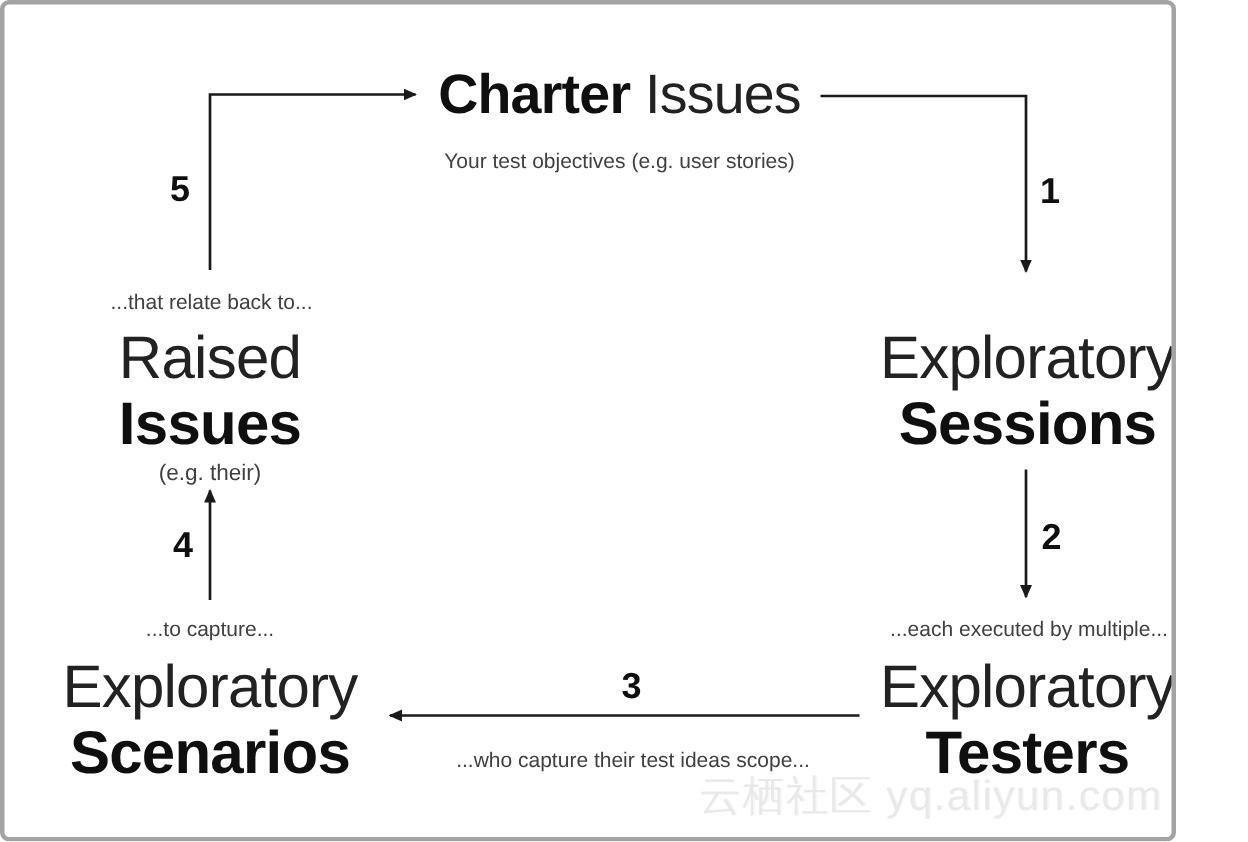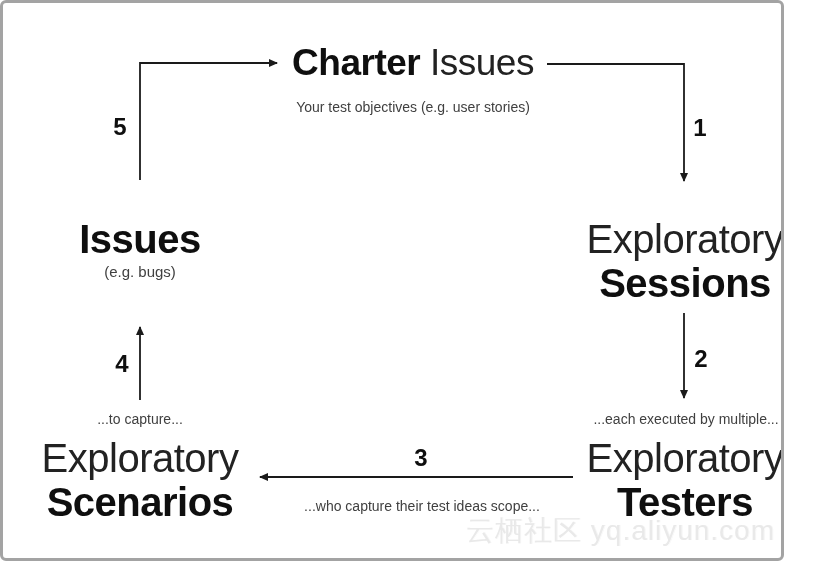--- a/index.html
+++ b/index.html
@@ -83,22 +83,23 @@
     <polyline points="137,397 137,324" fill="none" stroke="#1a1a1a" stroke-width="1.8" marker-end="url(#ah)"></polyline>
     <polyline points="137,177 137,60 274,60" fill="none" stroke="#1a1a1a" stroke-width="1.8" marker-end="url(#ah)"></polyline>
   </svg>
 
   <div class="charter">
     <span class="bold">Charter</span><span class="light"> Issues</span>
     <span class="sub">Your test objectives (e.g. user stories)</span>
   </div>
 
   <div class="node" style="left:137px;top:214px;">
+    <span class="light-line">Raised</span>
     <span class="bold">Issues</span>
-    <span class="sub">(e.g. bugs)</span>
+    <span class="sub">(e.g. their)</span>
   </div>
 
   <div class="node" style="left:682px;top:214px;">
     <span class="light-line">Exploratory</span>
     <span class="bold">Sessions</span>
   </div>
 
   <div class="node" style="left:137px;top:433px;">
     <span class="light-line">Exploratory</span>
     <span class="bold">Scenarios</span>
@@ -111,16 +112,17 @@
 
   <div class="step-num" style="left:697px;top:125px;">1</div>
   <div class="step-num" style="left:698px;top:356px;">2</div>
   <div class="step-num" style="left:418px;top:455px;">3</div>
   <div class="step-num" style="left:119px;top:361px;">4</div>
   <div class="step-num" style="left:117px;top:124px;">5</div>
 
   <div class="conn-label" style="left:683px;top:416px;">...each executed by multiple...</div>
   <div class="conn-label" style="left:419px;top:503px;">...who capture their test ideas scope...</div>
   <div class="conn-label" style="left:137px;top:416px;">...to capture...</div>
+  <div class="conn-label" style="left:138px;top:198px;">...that relate back to...</div>
 
   <div class="watermark">云栖社区 yq.aliyun.com</div>
 
 </div>
 
 </body></html>

